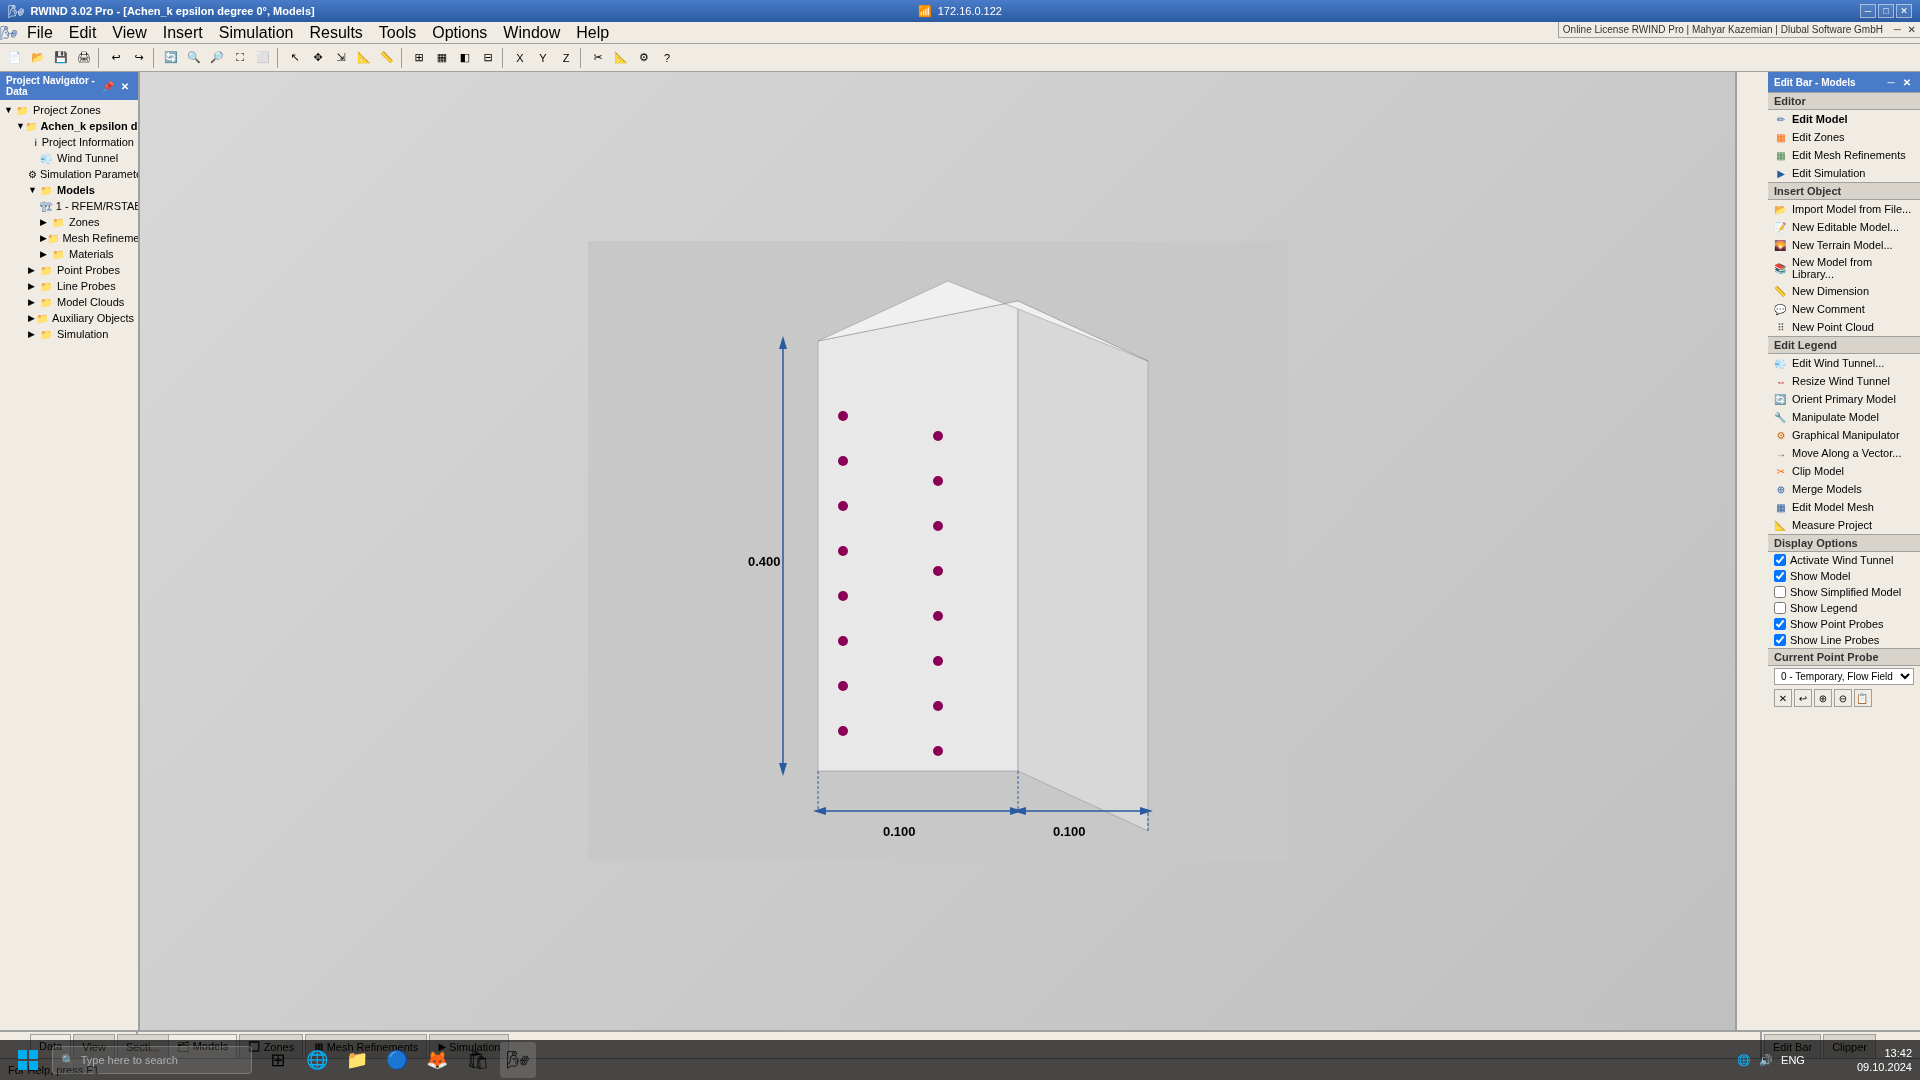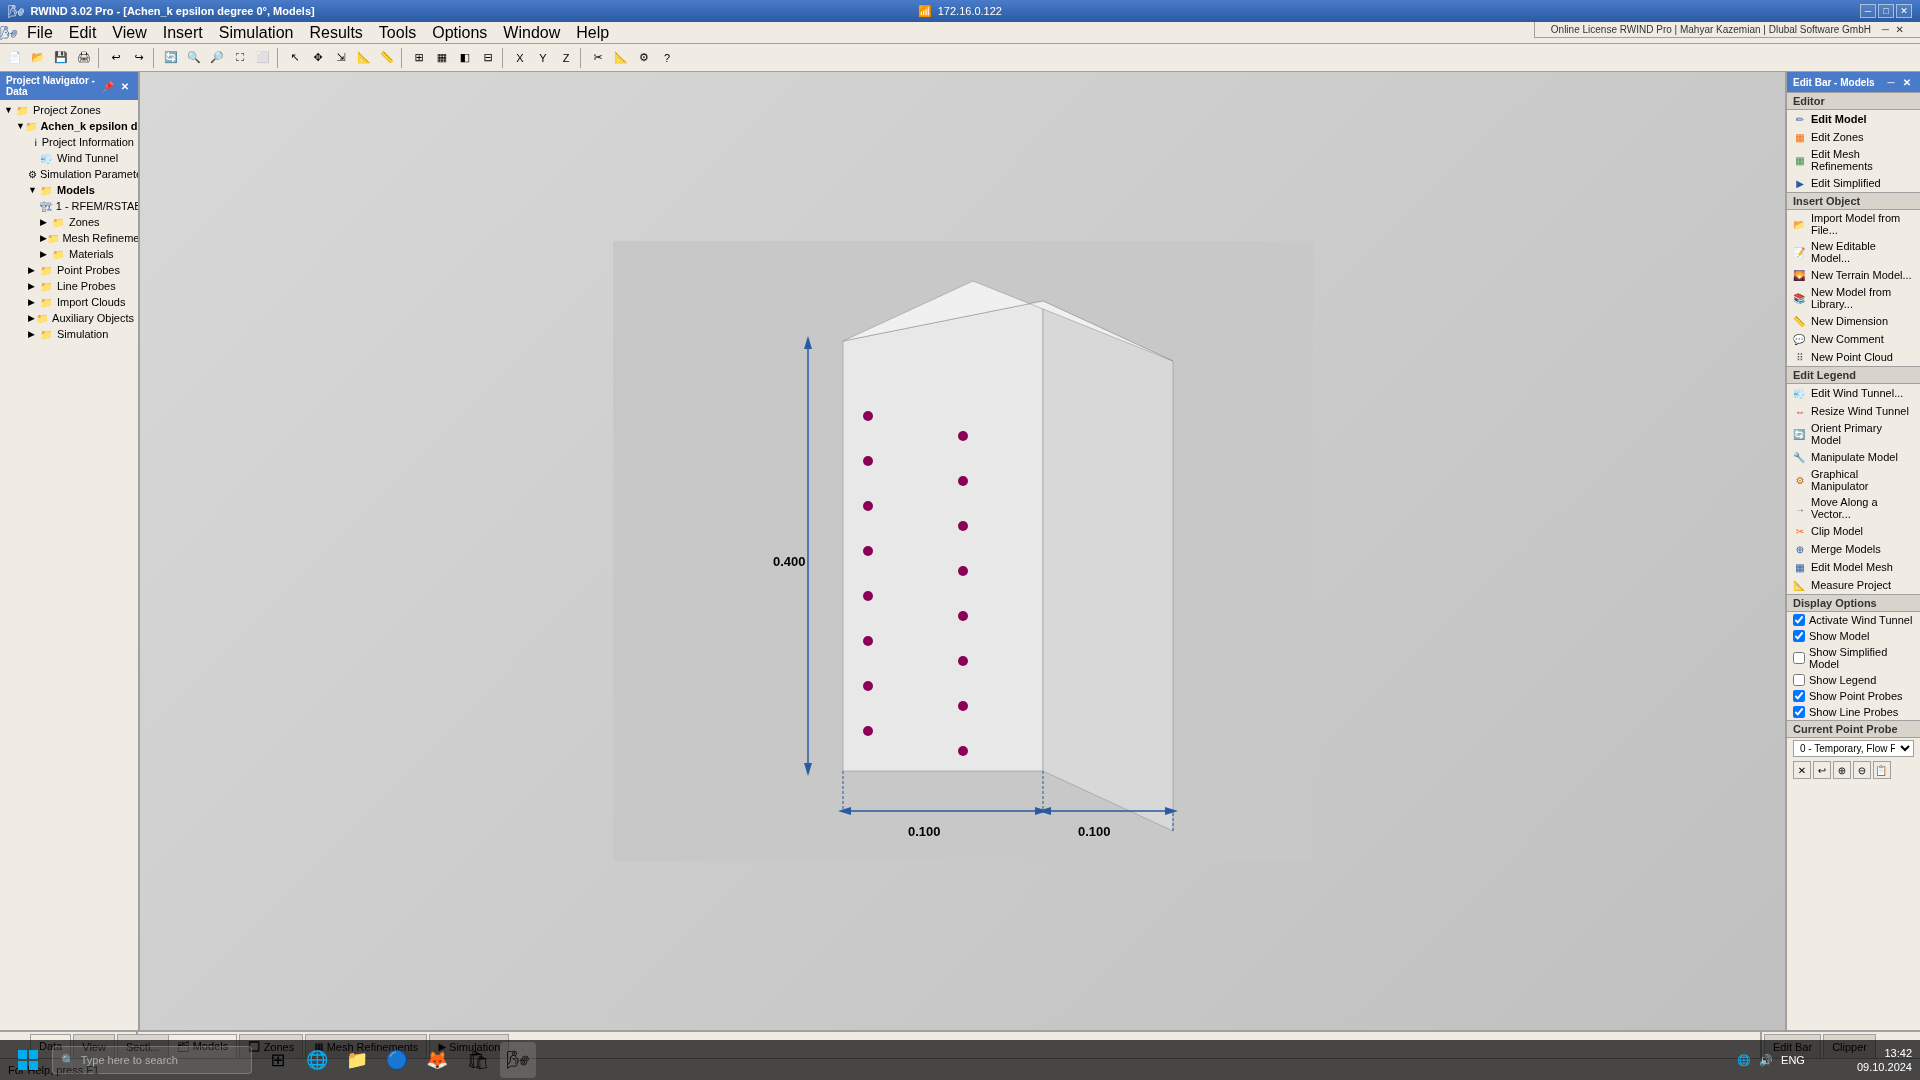--- a/index.html
+++ b/index.html
@@ -30,21 +30,21 @@
       padding: 0 2px;
     }
     .menu-item { padding: 2px 8px; cursor: pointer; font-size: 16px; }
 
     
     #license-bar {
       position: absolute;
       top: 22px;
       right: 0;
       background: #f0ece4;
-      padding: 2px 16px;
+      padding: 2px 4px;
       font-size: 10px;
       color: #333;
       border-bottom: 1px solid #a0a0a0;
       border-left: 1px solid #a0a0a0;
     }
 
     
     #toolbar {
       height: 28px;
       background: #f0ece4;
@@ -131,26 +131,27 @@
     
     #model-svg {
       position: absolute;
       top: 50%;
       left: 50%;
       transform: translate(-50%, -50%);
     }
 
     
     #right-panel {
-      width: 135px;
+      width: 185px;
       background: #f0ece4;
       border-left: 2px solid #a0a0a0;
       display: flex;
       flex-direction: column;
       overflow-y: auto;
+      padding-left: 31px;
     }
     #right-panel-header {
       background: #4a7bc9;
       color: white;
       padding: 3px 6px;
       font-size: 11px;
       font-weight: bold;
       display: flex;
       justify-content: space-between;
       align-items: center;
@@ -488,21 +489,21 @@
         <span>Point Probes</span>
       </div>
       <div class="tree-item tree-indent-2">
         <span class="tree-expand">▶</span>
         <span class="tree-icon tree-folder-icon">📁</span>
         <span>Line Probes</span>
       </div>
       <div class="tree-item tree-indent-2">
         <span class="tree-expand">▶</span>
         <span class="tree-icon tree-folder-icon">📁</span>
-        <span>Import Clouds</span>
+        <span>Model Clouds</span>
       </div>
       <div class="tree-item tree-indent-2">
         <span class="tree-expand">▶</span>
         <span class="tree-icon tree-folder-icon">📁</span>
         <span>Auxiliary Objects</span>
       </div>
       <div class="tree-item tree-indent-2">
         <span class="tree-expand">▶</span>
         <span class="tree-icon tree-folder-icon">📁</span>
         <span>Simulation</span>
@@ -581,21 +582,21 @@
     <div class="right-item">
       <span class="right-item-icon" style="color:#ff6600;">▦</span>
       <span>Edit Zones</span>
     </div>
     <div class="right-item">
       <span class="right-item-icon" style="color:#4a8a4a;">▦</span>
       <span>Edit Mesh Refinements</span>
     </div>
     <div class="right-item">
       <span class="right-item-icon" style="color:#2a5aa0;">▶</span>
-      <span>Edit Simplified</span>
+      <span>Edit Simulation</span>
     </div>
 
     <div class="right-section-header">Insert Object</div>
     <div class="right-item">
       <span class="right-item-icon" style="color:#8b4513;">📂</span>
       <span>Import Model from File...</span>
     </div>
     <div class="right-item">
       <span class="right-item-icon" style="color:#2a5aa0;">📝</span>
       <span>New Editable Model...</span>

